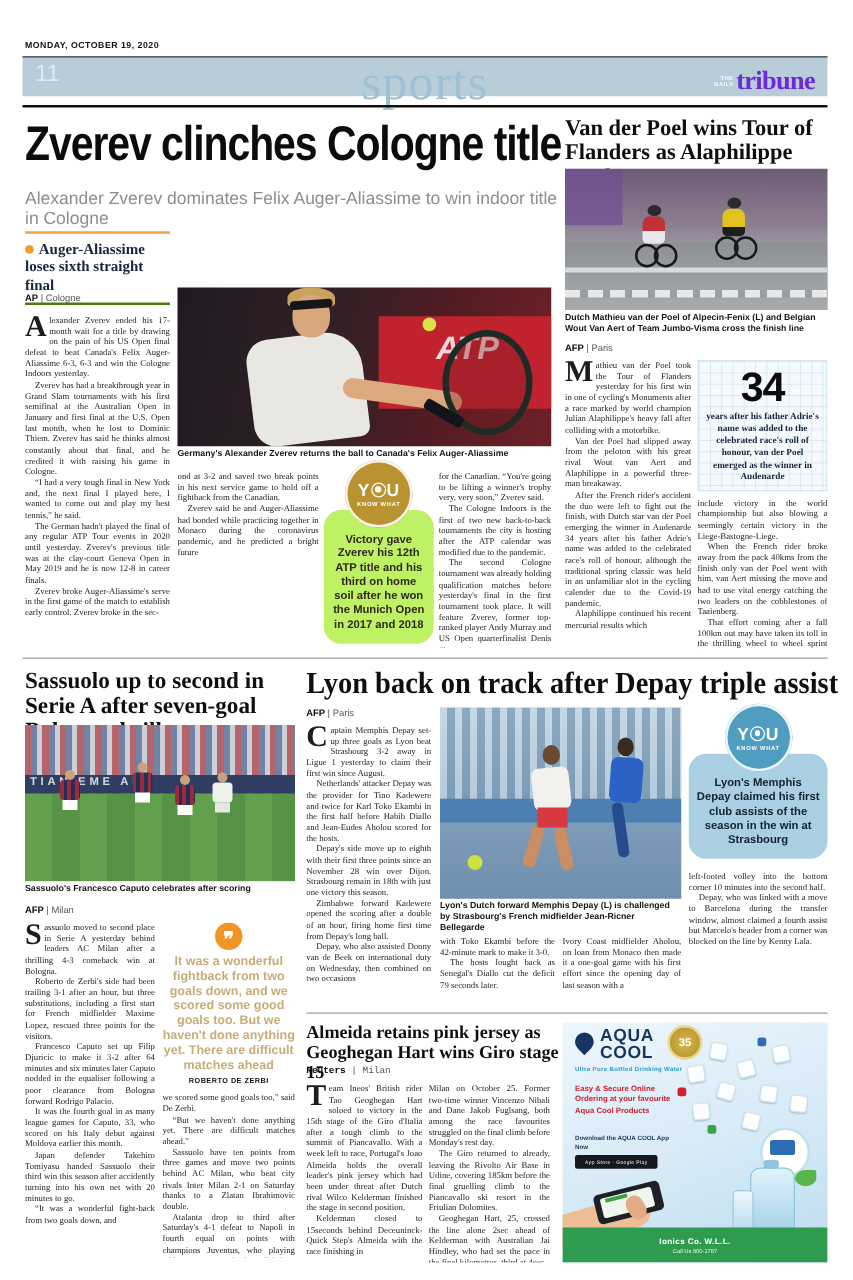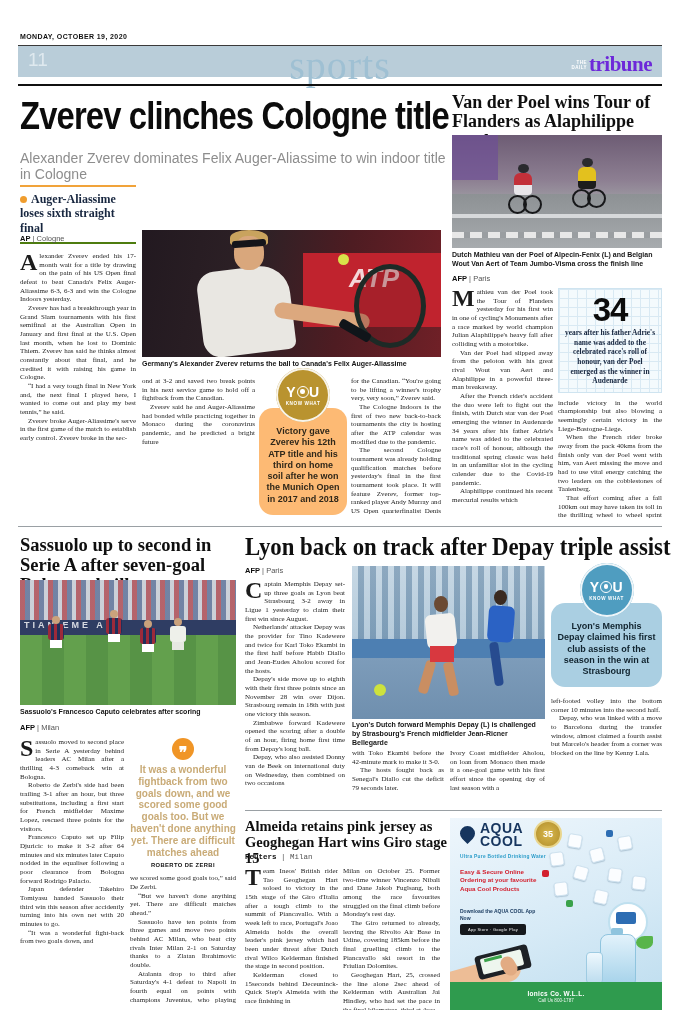--- a/index.html
+++ b/index.html
@@ -47,21 +47,21 @@
   .ykw-circle{width:54px;height:54px;border-radius:50%;display:flex;flex-direction:column;
               align-items:center;justify-content:center;z-index:2;
               box-shadow:inset 0 0 0 2px rgba(255,255,255,.9);}
   .ykw-you{font:bold 14px "Liberation Sans",sans-serif;color:#fff;letter-spacing:.5px;line-height:1;display:flex;align-items:center;}
   .oring{display:inline-block;width:10px;height:10px;border:1.6px solid #fff;border-radius:50%;position:relative;margin:0 .5px;}
   .oring::after{content:'';position:absolute;inset:28%;background:#fff;border-radius:50%;}
   .ykw-know{font:bold 4.6px "Liberation Sans",sans-serif;color:#fff;letter-spacing:.6px;margin-top:2px;}
   .ykw-box{margin-top:-14px;padding:18px 6px 10px;border-radius:14px;width:100%;box-sizing:border-box;
            font:bold 9px "Liberation Sans",sans-serif;text-align:center;line-height:1.25;}
   .ykw-gold .ykw-circle{background:#b9932f;}
-  .ykw-gold .ykw-box{background:#fdba74;color:#30281a;}
+  .ykw-gold .ykw-box{background:#bef264;color:#30281a;}
   .ykw-blue .ykw-circle{background:#4f9dc0;}
   .ykw-blue .ykw-box{background:#aacfe2;color:#10232e;}
   .ykw-gold{left:259px;top:368px;width:88px;}
   .ykw-blue{left:551px;top:563px;width:111px;}
 
   
   .f-h{left:452px;top:93px;width:212px;font-size:18px;line-height:1.08;}
   .f-cap{left:452px;top:251px;width:210px;}
   .f-byline{left:452px;top:274px;}
   .f-col1{left:452px;top:288px;width:101px;height:233px;}
@@ -219,20 +219,21 @@
   </div>
   <div class="abs byline z-byline">
     <b>AP</b>
     <span>|</span>
     <span>Cologne</span>
   </div>
   <div class="abs bt dc z-col1">
       <p>Alexander Zverev ended his 17-month wait for a title by drawing on the pain of his US Open final defeat to beat Canada's Felix Auger-Aliassime 6-3, 6-3 and win the Cologne Indoors yesterday.</p>
       <p>Zverev has had a breakthrough year in Grand Slam tournaments with his first semifinal at the Australian Open in January and first final at the U.S. Open last month, when he lost to Dominic Thiem. Zverev has said he thinks almost constantly about that final, and he credited it with raising his game in Cologne.</p>
       <p>“I had a very tough final in New York and, the next final I played here, I wanted to come out and play my best tennis,” he said.</p>
+      <p>The German hadn't played the final of any regular ATP Tour events in 2020 until yesterday. Zverev's previous title was at the clay-court Geneva Open in May 2019 and he is now 12-8 in career finals.</p>
       <p>Zverev broke Auger-Aliassime's serve in the first game of the match to establish early control. Zverev broke in the sec-</p>
     </div>
 
   <div class="abs photo z-photo">
     <div class="zp-red"></div>
     <div class="zp-atp">ATP</div>
     <div class="zp-torso"></div>
     <div class="zp-hair"></div>
     <div class="zp-head"></div>
     <div class="zp-band"></div>
@@ -342,20 +343,21 @@
   <div class="abs cap s-cap">Sassuolo's Francesco Caputo celebrates after scoring</div>
   <div class="abs byline s-byline">
     <b>AFP</b>
     <span>|</span>
     <span>Milan</span>
   </div>
   <div class="abs bt dc s-col1">
       <p>Sassuolo moved to second place in Serie A yesterday behind leaders AC Milan after a thrilling 4-3 comeback win at Bologna.</p>
       <p>Roberto de Zerbi's side had been trailing 3-1 after an hour, but three substitutions, including a first start for French midfielder Maxime Lopez, rescued three points for the visitors.</p>
       <p>Francesco Caputo set up Filip Djuricic to make it 3-2 after 64 minutes and six minutes later Caputo nodded in the equaliser following a poor clearance from Bologna forward Rodrigo Palacio.</p>
+      <p>It was the fourth goal in as many league games for Caputo, 33, who scored on his Italy debut against Moldova earlier this month.</p>
       <p>Japan defender Takehiro Tomiyasu handed Sassuolo their third win this season after accidently turning into his own net with 20 minutes to go.</p>
       <p>“It was a wonderful fight-back from two goals down, and</p>
     </div>
   <div class="abs s-col2">
     <div class="quote">
       <div class="q-badge">❞</div>
       <div class="q-text">It was a wonderful fightback from two goals down, and we scored some good goals too. But we haven't done anything yet. There are difficult matches ahead</div>
       <div class="q-attr">ROBERTO DE ZERBI</div>
     </div>
     <div class="bt">

